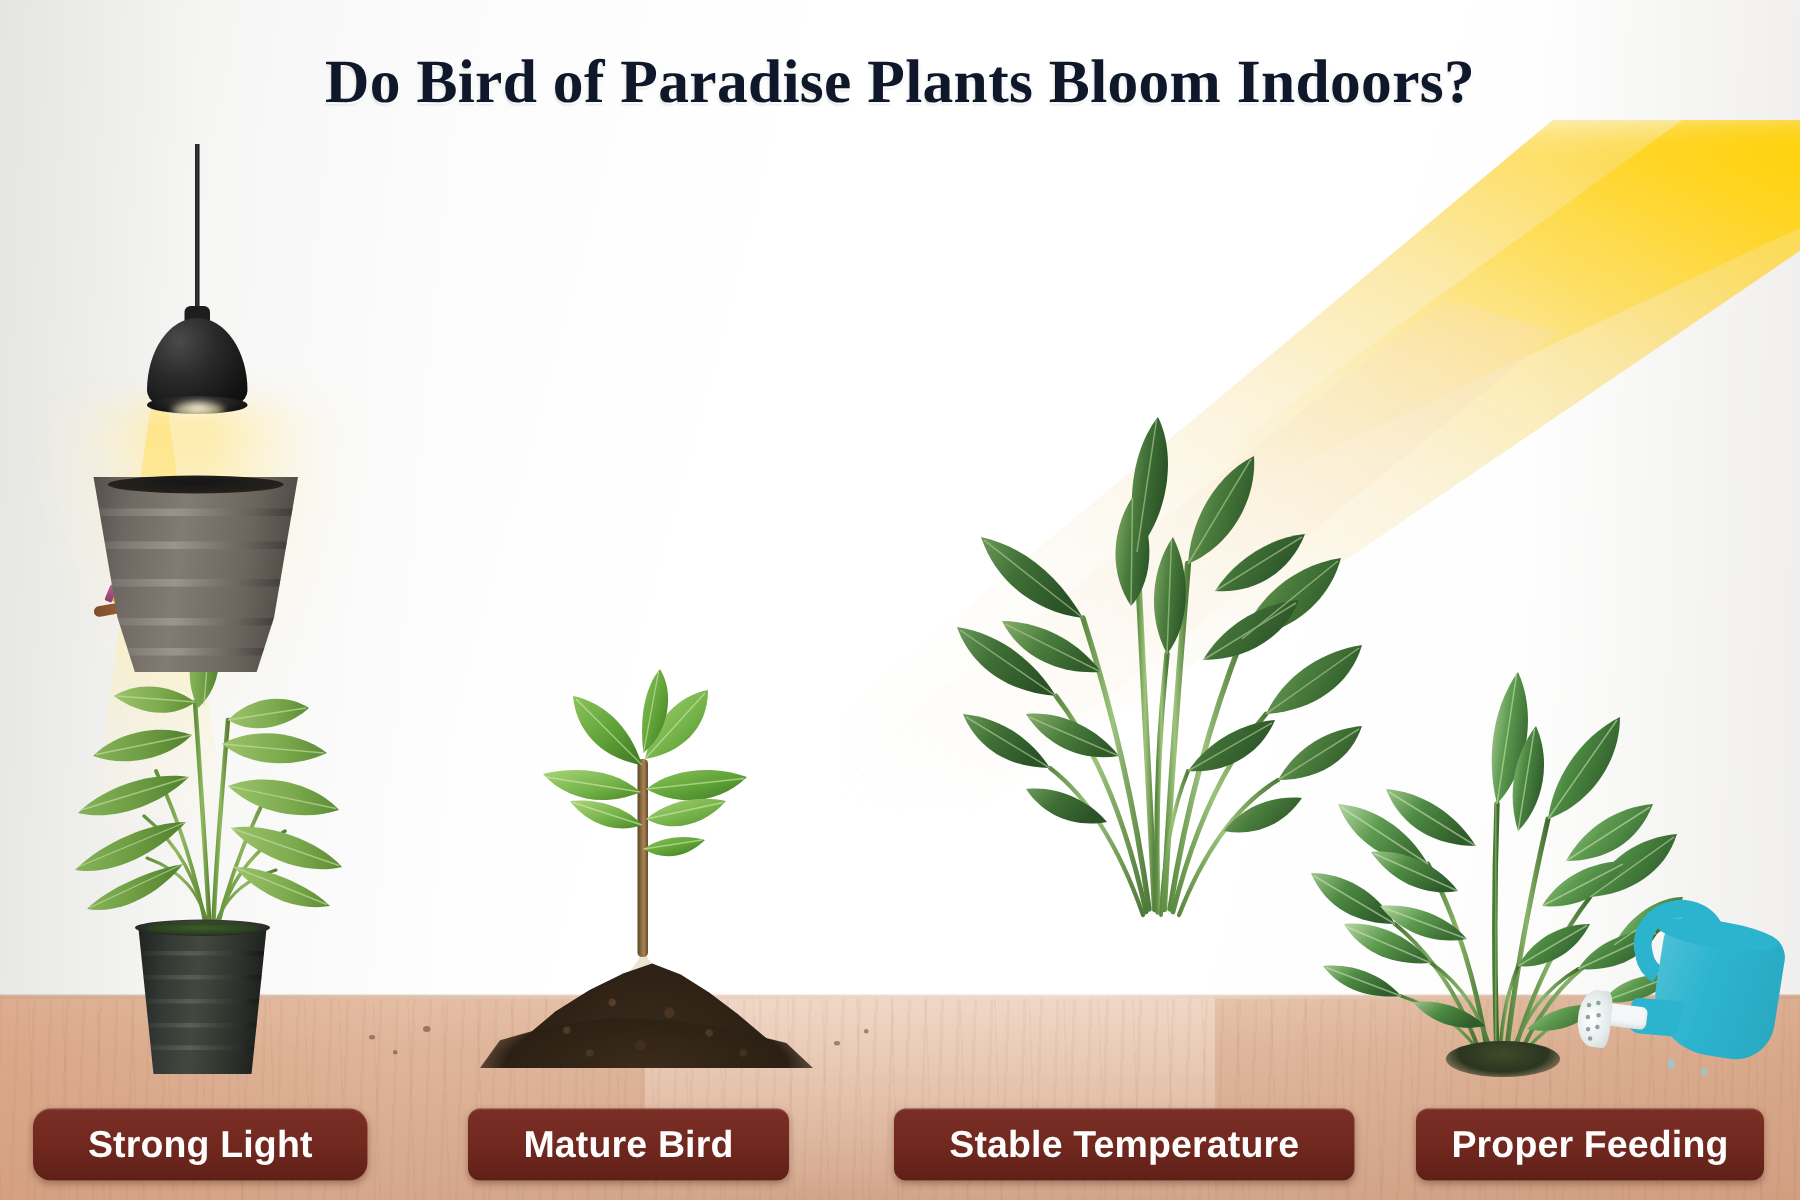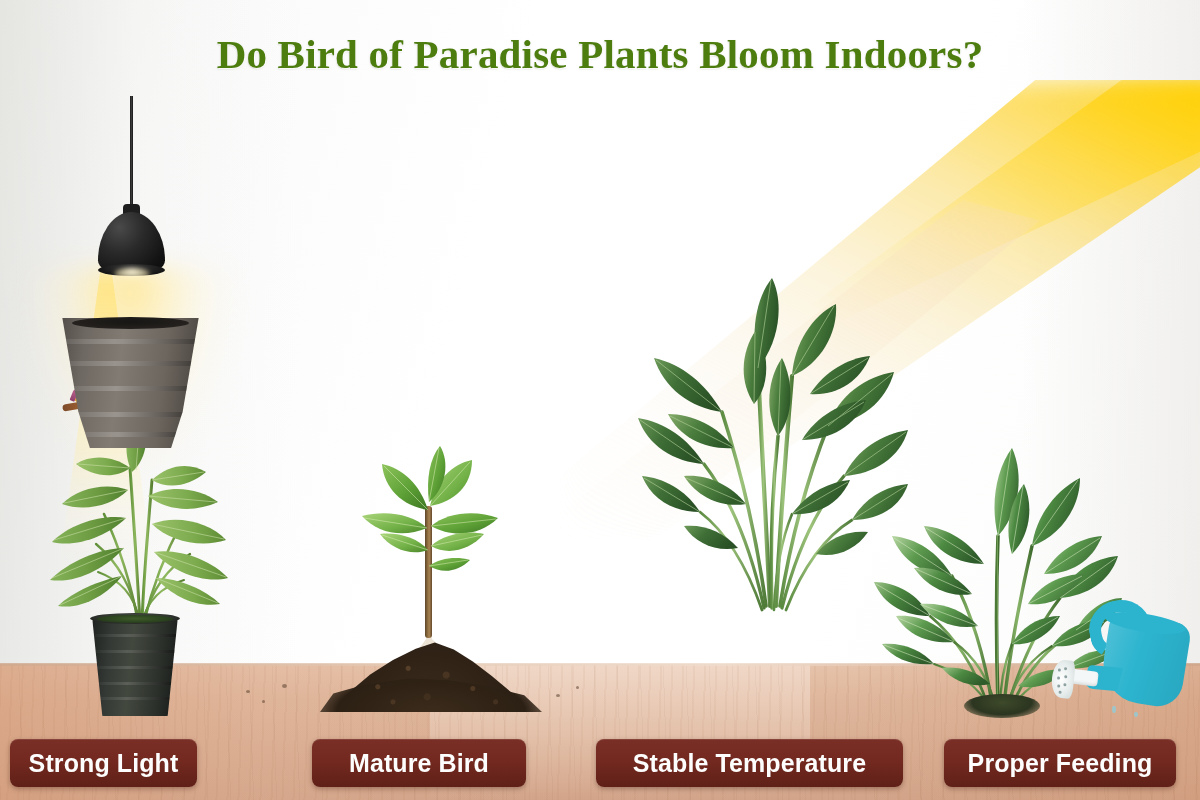--- a/index.html
+++ b/index.html
@@ -66,21 +66,21 @@
   }
 
   
   .title {
     position:absolute; left:0; top:30px; width:1200px;
     text-align:center;
     font-family:"Liberation Serif", serif;
     font-weight:bold;
     font-size:41px;
     letter-spacing:.2px;
-    color:#4d7c0f;
+    color:#0f172a;
     text-shadow:1px 1px 0 rgba(255,255,255,.8), 0 1px 2px rgba(120,130,110,.35);
     z-index:40;
     white-space:nowrap;
   }
 
   
   .lamp { position:absolute; left:76px; top:96px; width:110px; height:180px; z-index:22; }
   .lamp-cord {
     position:absolute; left:54px; top:0; width:3px; height:112px;
     background:linear-gradient(90deg,#1b1b1b,#3a3a3a 50%,#141414);
@@ -320,21 +320,21 @@
     border-radius:8px;
     display:flex; align-items:center; justify-content:center;
     color:#fdfdfd;
     font-weight:bold;
     font-size:25px;
     letter-spacing:.1px;
     box-shadow:0 2px 5px rgba(60,22,14,.35), inset 0 1px 0 rgba(255,255,255,.1);
     white-space:nowrap;
     padding:0 14px;
   }
-  .badge-1 { left:10px;  width:187px; }
+  .badge-1 { left:22px;  width:223px;border-radius:12px; }
   .badge-2 { left:312px; width:214px; }
   .badge-3 { left:596px; width:307px; }
   .badge-4 { left:944px; width:232px; }
 </style>
 </head>
 <body>
 
 <div id="stage">
 
   <div class="wall"></div>

